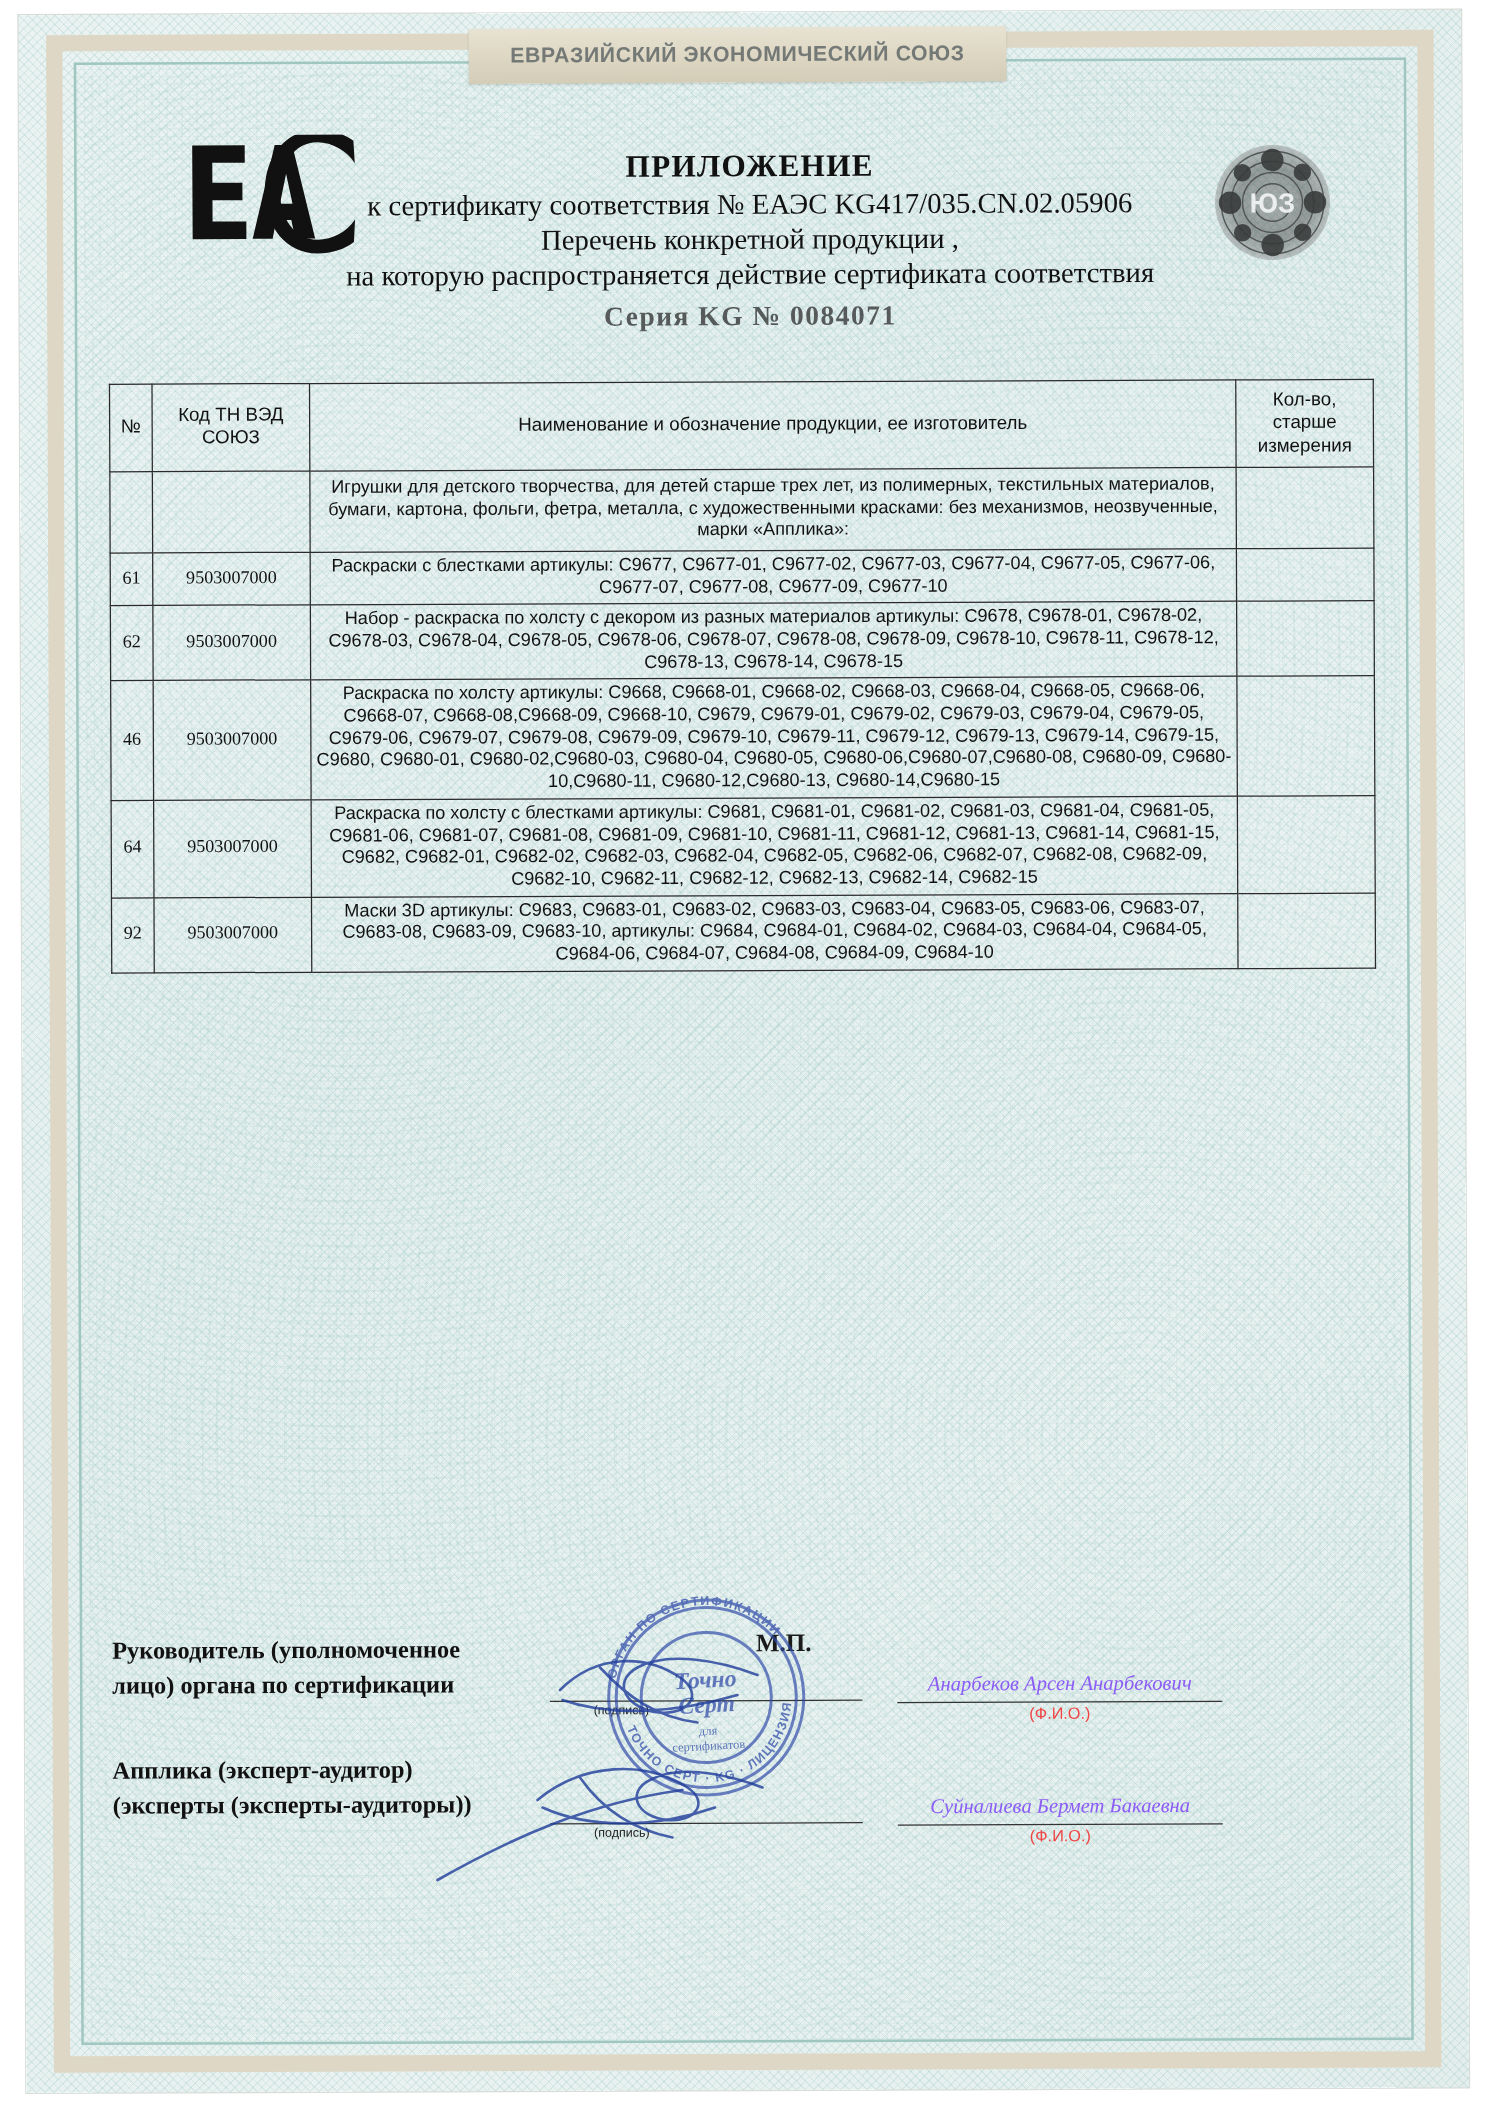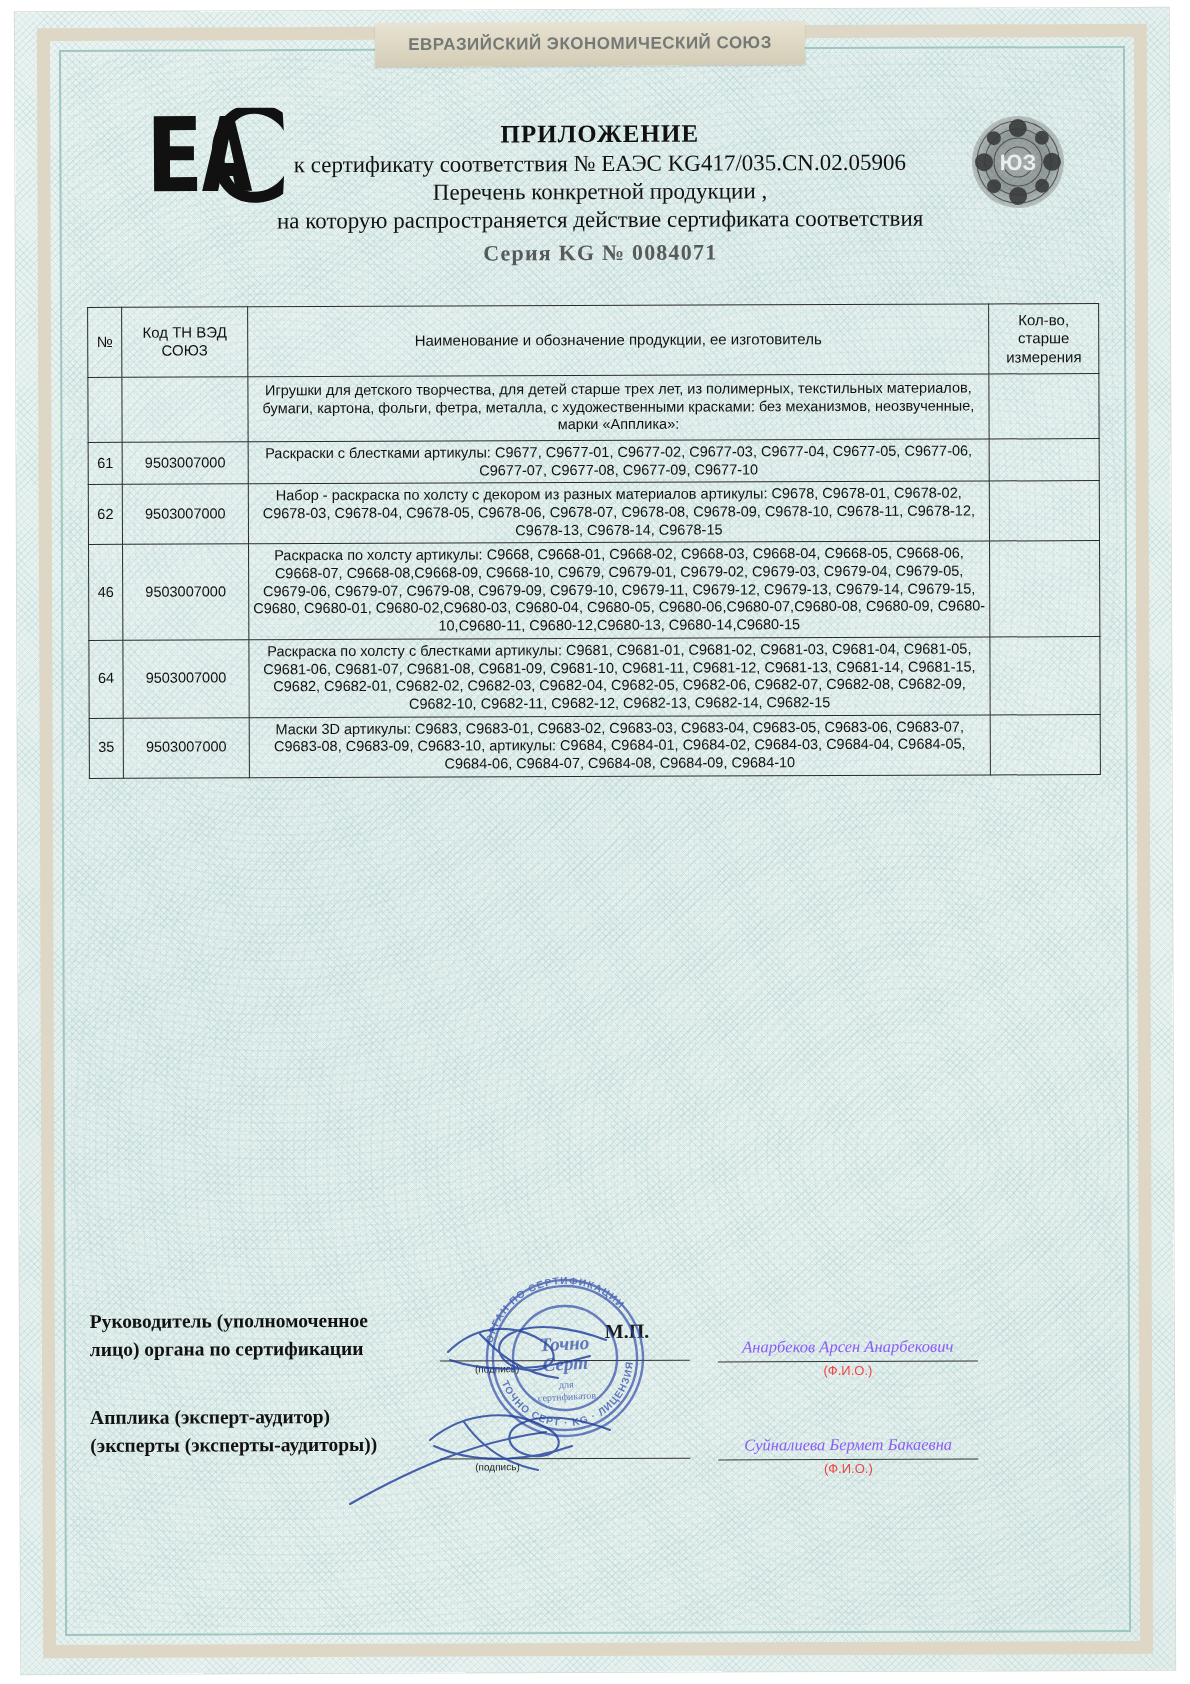--- a/index.html
+++ b/index.html
@@ -179,21 +179,21 @@
     text-align: center;
     font-weight: normal;
     font-size: 15px;
     padding: 7px 4px;
   }
   col.c-num { width: 34px; }
   col.c-code { width: 126px; }
   col.c-name { width: 742px; }
   col.c-qty { width: 110px; }
 
-  td.num, td.code { text-align: center; vertical-align: top; padding-top: 5px; }
+  td.num, td.code { text-align: center; vertical-align: top; padding-top: 5px; font-family: Liberation Serif, serif; }
   td.name { text-align: center; padding: 4px 8px; }
   td.qty { }
 
   .intro td.name { padding: 5px 10px 6px; }
 
   
   .sig {
     position: absolute;
     left: 90px;
     top: 1300px;
@@ -211,21 +211,21 @@
     top: 6px;
     width: 420px;
     font-size: 19.5px;
     font-weight: bold;
     line-height: 1.45;
     color: #111;
   }
   .mp {
     position: absolute;
     left: 515px;
-    top: 20px;
+    top: 4px;
     font-size: 20px;
     font-weight: bold;
   }
   .sig-line {
     position: absolute;
     border-bottom: 1px solid #333;
   }
   .podpis {
     position: absolute;
     font-size: 10px;
@@ -383,21 +383,21 @@
         </tr>
 
         <tr>
           <td class="num">64</td>
           <td class="code">9503007000</td>
           <td class="name">Раскраска по холсту с блестками артикулы: C9681, C9681-01, C9681-02, C9681-03, C9681-04, C9681-05, C9681-06, C9681-07, C9681-08, C9681-09, C9681-10, C9681-11, C9681-12, C9681-13, C9681-14, C9681-15, C9682, C9682-01, C9682-02, C9682-03, C9682-04, C9682-05, C9682-06, C9682-07, C9682-08, C9682-09, C9682-10, C9682-11, C9682-12, C9682-13, C9682-14, C9682-15</td>
           <td class="qty"></td>
         </tr>
 
         <tr>
-          <td class="num">35</td>
+          <td class="num">92</td>
           <td class="code">9503007000</td>
           <td class="name">Маски 3D артикулы: C9683, C9683-01, C9683-02, C9683-03, C9683-04, C9683-05, C9683-06, C9683-07, C9683-08, C9683-09, C9683-10, артикулы: C9684, C9684-01, C9684-02, C9684-03, C9684-04, C9684-05, C9684-06, C9684-07, C9684-08, C9684-09, C9684-10</td>
           <td class="qty"></td>
         </tr>
       </tbody>
     </table>
   </div>
 
   <div class="sig">
 

